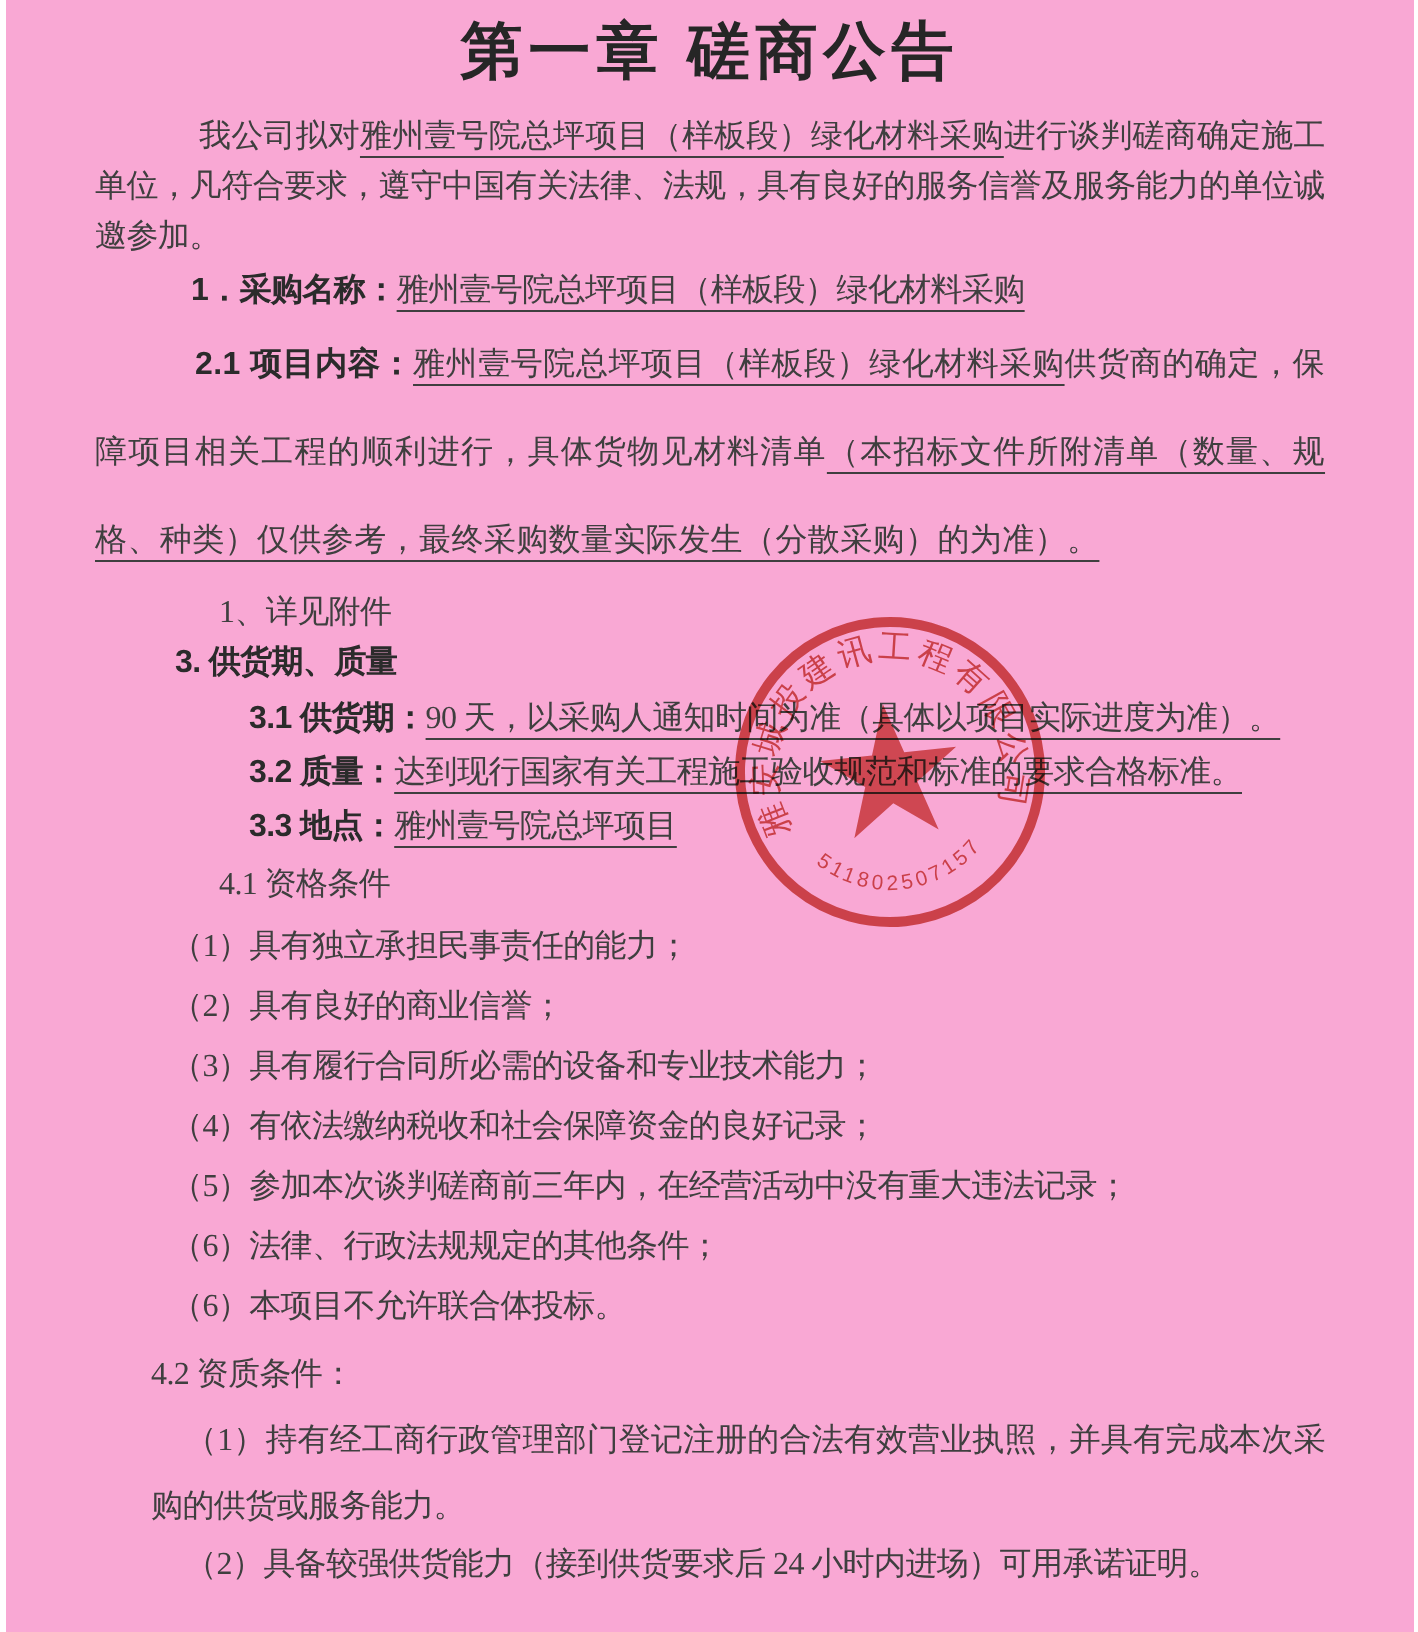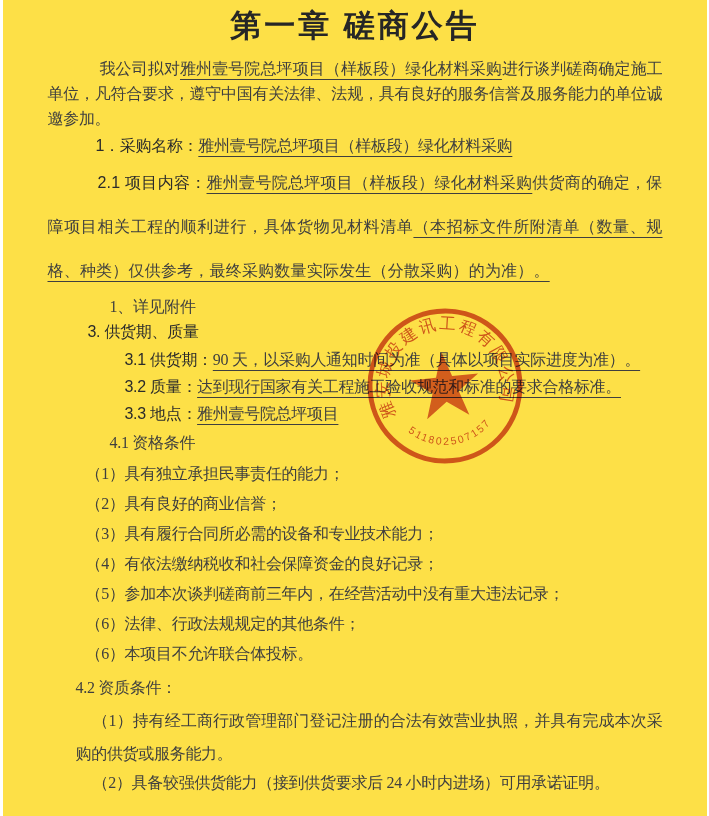--- a/index.html
+++ b/index.html
@@ -1,41 +1,41 @@
 <!DOCTYPE html>
 <html><head>
 <meta charset="utf-8">
 <style>
   html,body { margin:0; padding:0; background:#ffffff; }
   .page {
     position:relative;
     width:704px; height:816px;
     margin:0 auto;
-    background:#fde047;
+    background:#f9a8d4;
     overflow:hidden;
     font-family:"Liberation Serif","DejaVu Serif",serif;
     color:#3f3f3f;
     font-size:16px;
     letter-spacing:-0.3px;
   }
   .content { padding:0 44px 0 45px; }
   .title {
     padding-top:6px;
     text-align:center;
     font-family:"Liberation Sans","DejaVu Sans",sans-serif;
     font-weight:700;
     font-size:31px;
     line-height:40px;
     letter-spacing:3px;
     color:#262626;
   }
   p { margin:0; text-align:justify; }
   .lbl {
     font-family:"Liberation Sans","DejaVu Sans",sans-serif;
-    font-weight:400;
+    font-weight:700;
     color:#2b2b2b;
   }
   .u {
     text-decoration:underline;
     text-decoration-thickness:1.3px;
     text-underline-offset:5px;
   }
   .intro     { margin-top:10px; line-height:25px; text-indent:52px; }
   .l-purchase{ margin-top:2px;  line-height:25px; padding-left:48px; }
   .p-content { margin-top:3px;  line-height:44px; text-indent:50px; letter-spacing:0.2px; }

